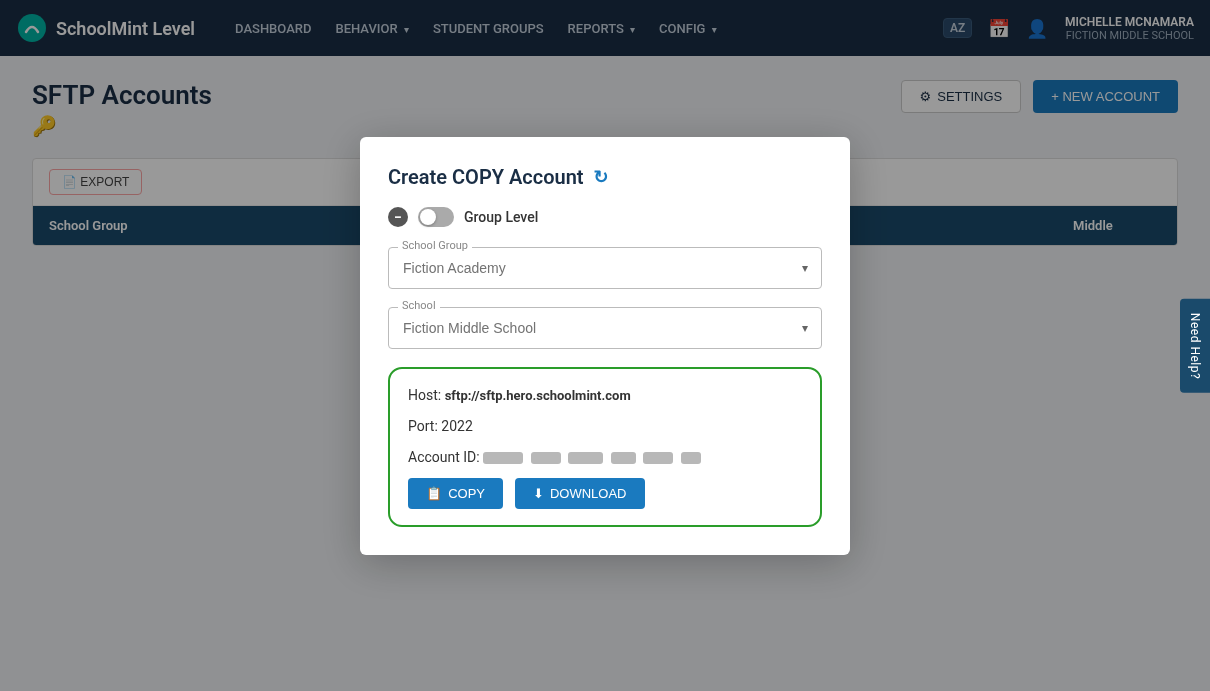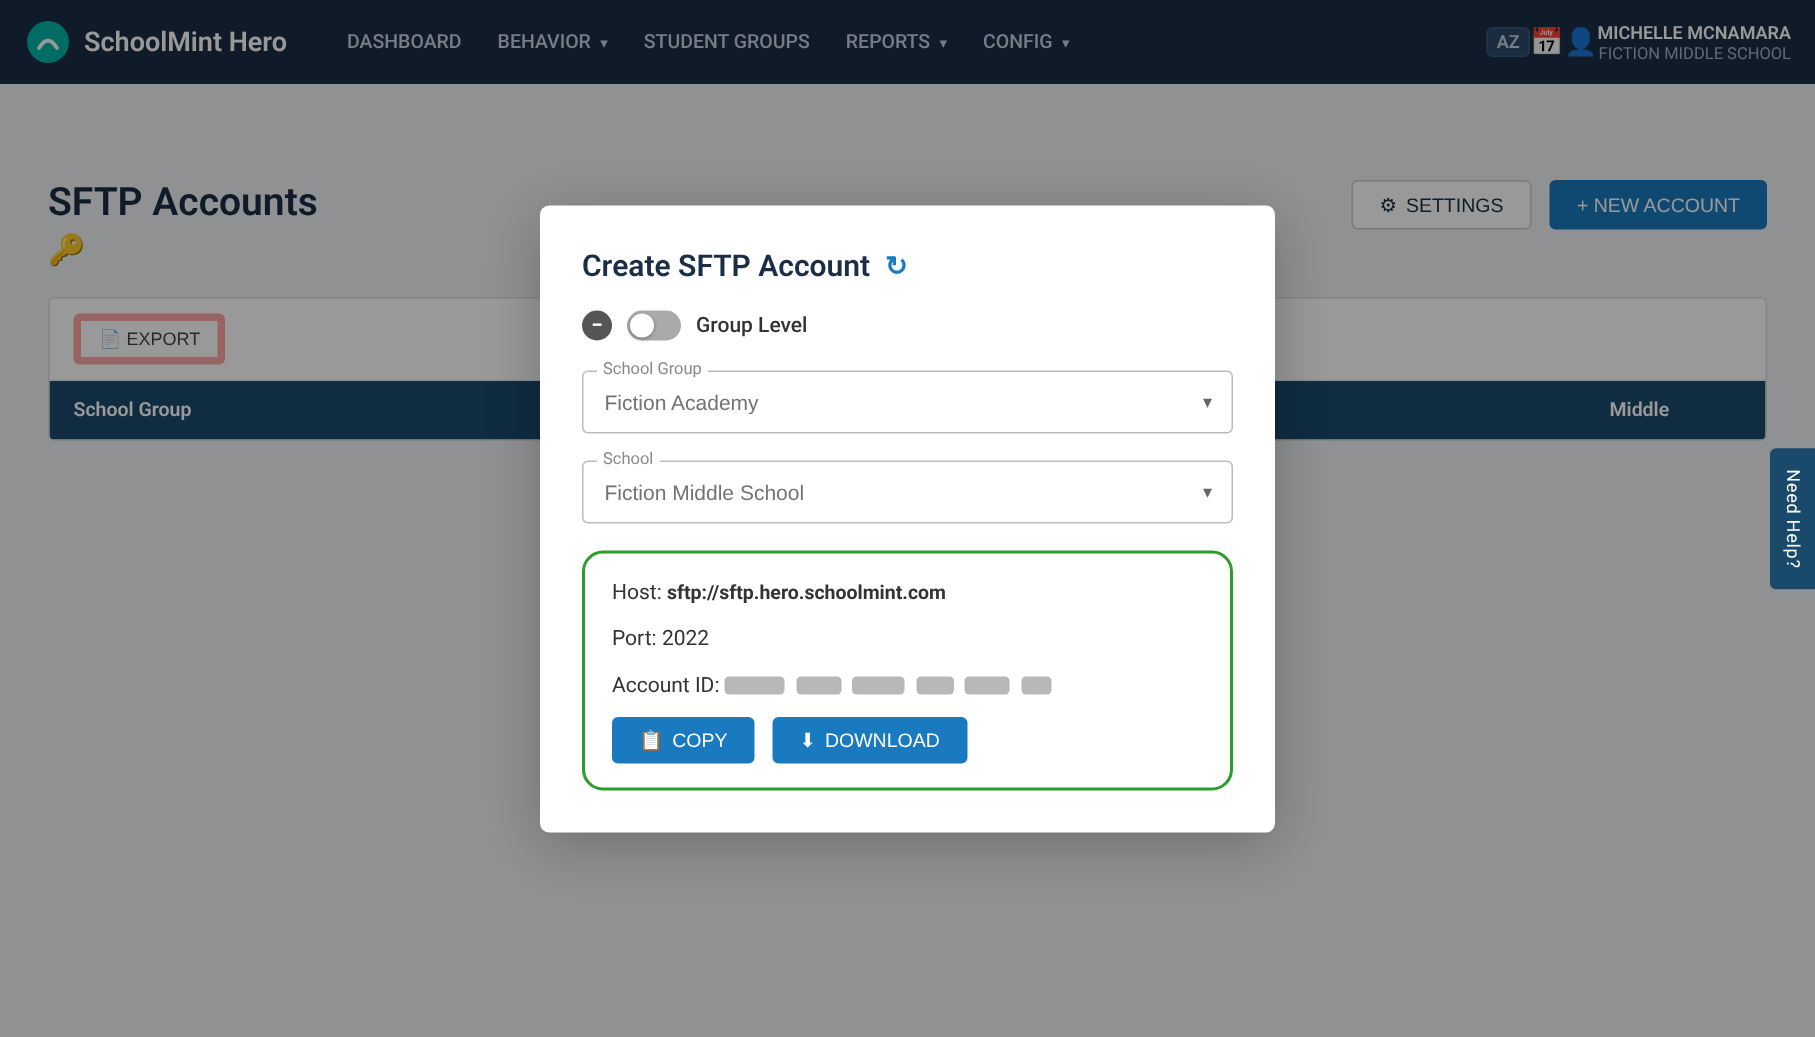--- a/index.html
+++ b/index.html
@@ -33,20 +33,21 @@
       font-weight: 500;
       cursor: pointer;
       padding: 4px 0;
       white-space: nowrap;
     }
     .nav-item .arrow { font-size: 10px; margin-left: 3px; }
     .navbar-right {
       margin-left: auto;
       display: flex;
       align-items: center;
+      gap: 16px;
     }
     .nav-user-info {
       text-align: right;
       color: white;
     }
     .nav-user-name { font-size: 12px; font-weight: 600; }
     .nav-user-school { font-size: 11px; color: #a0b0c0; }
     .nav-icon-btn {
       color: #c5d0dd;
       font-size: 18px;
@@ -60,21 +61,20 @@
       font-size: 12px;
       font-weight: 600;
       padding: 2px 6px;
       cursor: pointer;
     }
 
     
     .page-content {
       padding: 24px 32px;
       position: relative;
-      margin-top: 40px;
     }
     .page-title {
       font-size: 26px;
       font-weight: 600;
       color: #1a2e45;
     }
     .page-icon { font-size: 20px; color: #666; margin: 4px 0; }
     .page-subtitle { font-size: 14px; color: #555; margin-top: 2px; }
     .page-header-actions {
       position: absolute;
@@ -115,21 +115,21 @@
       border: 1px solid #ddd;
       margin-top: 20px;
       overflow: hidden;
     }
     .table-toolbar {
       padding: 10px 16px;
       border-bottom: 1px solid #eee;
     }
     .btn-export {
       background: white;
-      border: 5px solid #fca5a5;
+      border: 1px solid #fca5a5;
       border-radius: 4px;
       padding: 5px 12px;
       font-size: 12px;
       cursor: pointer;
       color: #444;
     }
     .table-header {
       display: grid;
       grid-template-columns: 1fr 1fr 1fr 120px;
       background: #1a4a6b;
@@ -327,21 +327,21 @@
   </style>
 </head>
 <body>
 
 <nav class="navbar">
   <div class="navbar-logo">
     <svg class="logo-icon" viewBox="0 0 32 32" fill="none">
       <ellipse cx="16" cy="16" rx="14" ry="14" fill="#00b5a5"></ellipse>
       <path d="M10 20 Q16 10 22 20" stroke="white" stroke-width="2.5" fill="none" stroke-linecap="round"></path>
     </svg>
-    <span>SchoolMint Hero</span>
+    <span>SchoolMint Level</span>
   </div>
 
   <div class="nav-item">
     <span>DASHBOARD</span>
   </div>
   <div class="nav-item">
     <span>BEHAVIOR</span>
     <span class="arrow">▾</span>
   </div>
   <div class="nav-item">
@@ -393,21 +393,21 @@
       <div class="table-header-cell">School</div>
       <div class="table-header-cell"></div>
       <div class="table-header-cell">Middle</div>
     </div>
   </div>
 </div>
 
 <div class="overlay">
   <div class="modal">
     <div class="modal-title">
-      <span>Create SFTP Account</span>
+      <span>Create COPY Account</span>
       <span class="refresh-icon">↻</span>
     </div>
 
     <div class="toggle-row">
       <div class="toggle-minus">−</div>
       <div class="toggle-switch">
         <div class="toggle-knob"></div>
       </div>
       <span class="toggle-label">Group Level</span>
     </div>

